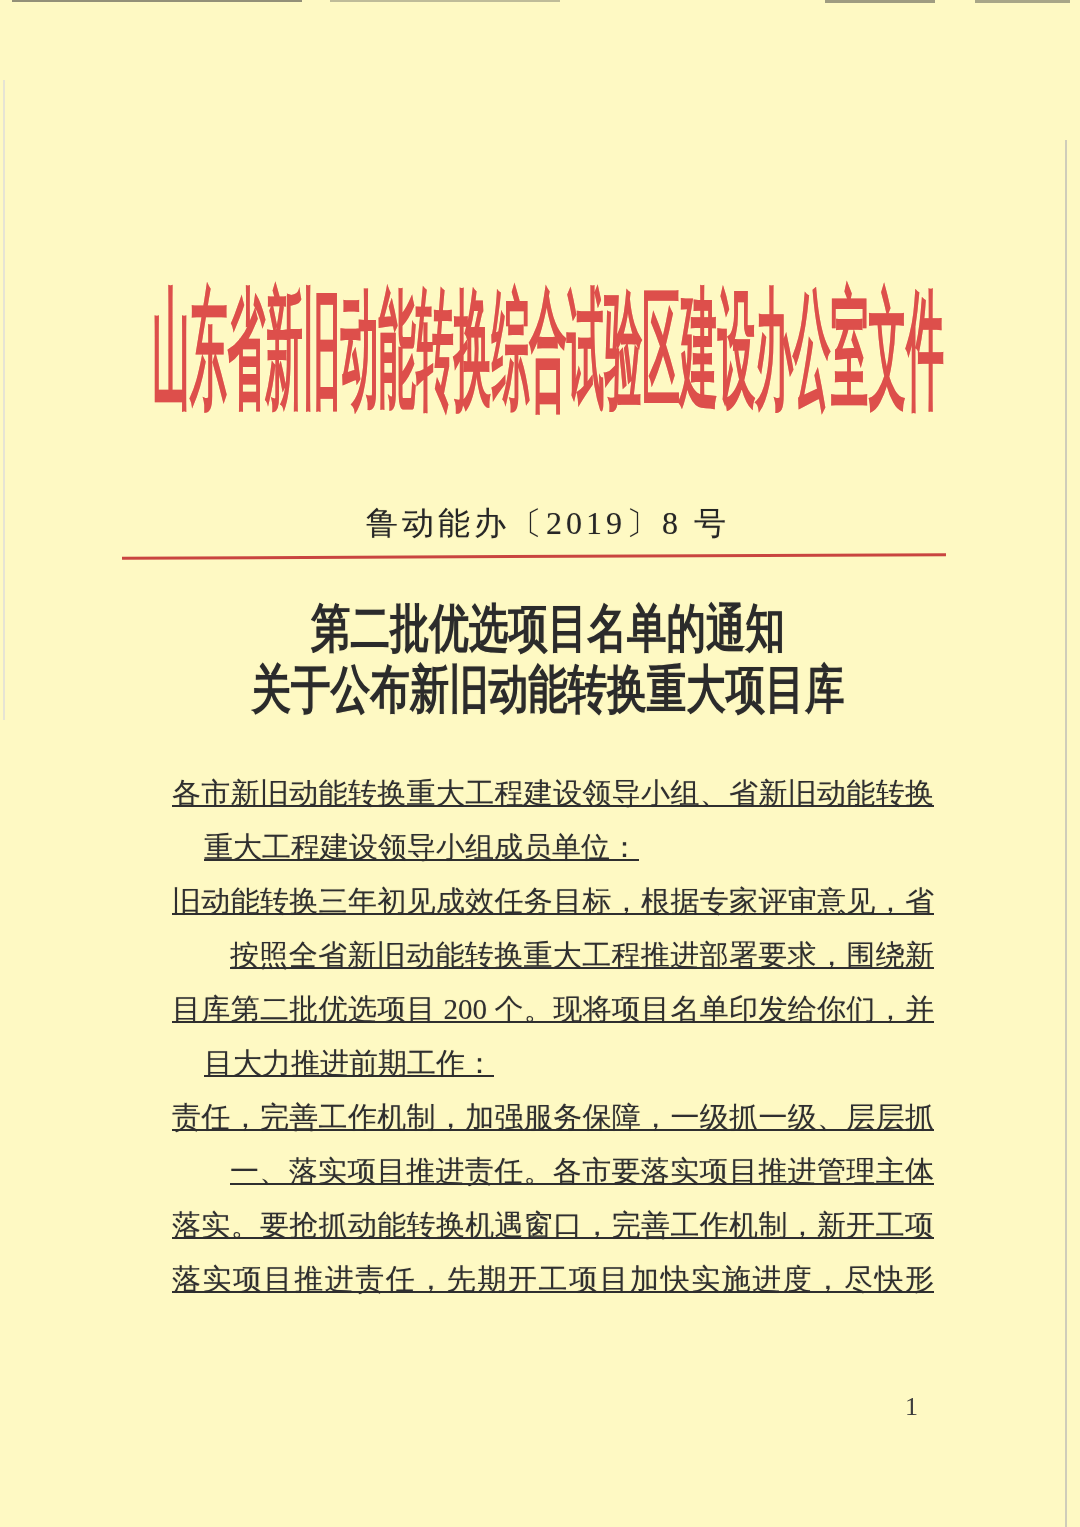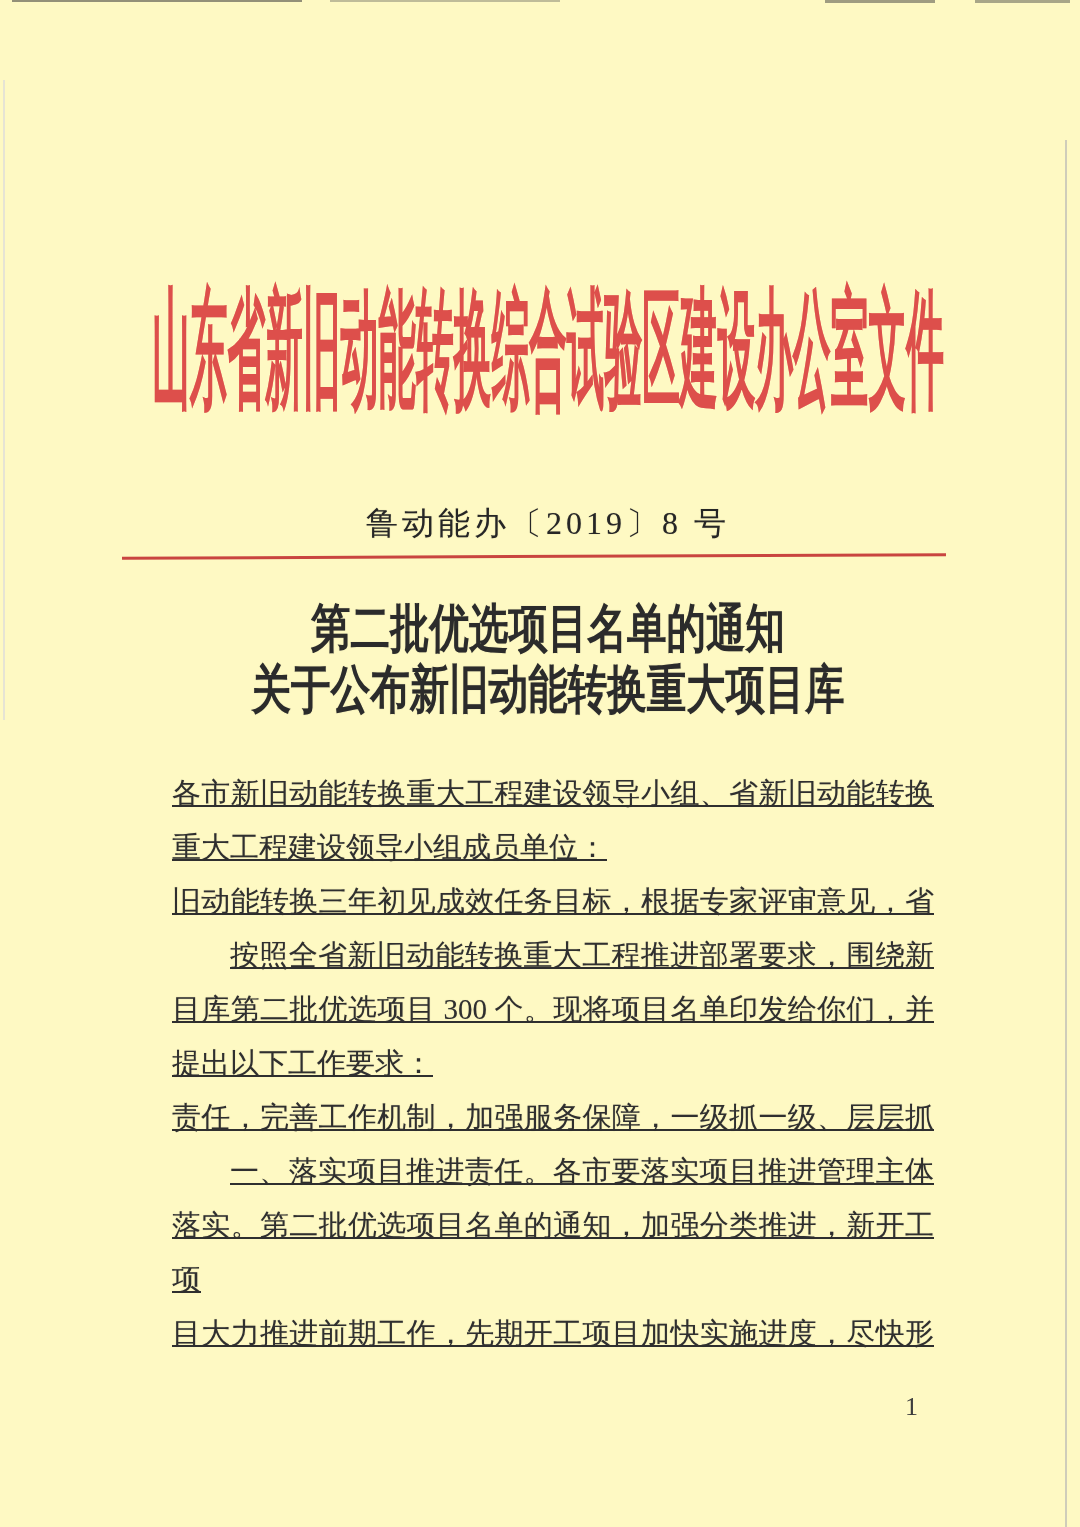--- a/index.html
+++ b/index.html
@@ -92,21 +92,21 @@
     font-size: 29px;
     line-height: 54px;
     color: #2f2f2f;
     text-shadow: 0 0 1px rgba(47,47,47,.3);
   }
   .line {
     text-align: justify;
     text-align-last: justify;
     text-decoration: underline;
   }
-  .line.para-end { text-align-last: left; }
+  .line.para-end { text-align-last: left; margin-left: 32px; }
   .line.indent { text-indent: 58px; }
 
   
   .page-number {
     position: absolute;
     top: 1392px; left: 905px;
     font-size: 26px;
     line-height: 30px;
     color: #3d3d3d;
   }
@@ -138,23 +138,23 @@
     <div class="doc-title-line">
       <span>关于公布新旧动能转换重大项目库</span>
     </div>
   </div>
 
   <div class="doc-body">
     <div class="line">各市新旧动能转换重大工程建设领导小组、省新旧动能转换</div>
     <div class="line para-end">重大工程建设领导小组成员单位：</div>
     <div class="line">旧动能转换三年初见成效任务目标，根据专家评审意见，省</div>
     <div class="line indent">按照全省新旧动能转换重大工程推进部署要求，围绕新</div>
-    <div class="line">目库第二批优选项目 300 个。现将项目名单印发给你们，并</div>
-    <div class="line para-end">提出以下工作要求：</div>
+    <div class="line">目库第二批优选项目 200 个。现将项目名单印发给你们，并</div>
+    <div class="line para-end">目大力推进前期工作：</div>
     <div class="line">责任，完善工作机制，加强服务保障，一级抓一级、层层抓</div>
     <div class="line indent">一、落实项目推进责任。各市要落实项目推进管理主体</div>
-    <div class="line">落实。第二批优选项目名单的通知，加强分类推进，新开工项</div>
-    <div class="line">目大力推进前期工作，先期开工项目加快实施进度，尽快形</div>
+    <div class="line">落实。要抢抓动能转换机遇窗口，完善工作机制，新开工项</div>
+    <div class="line">落实项目推进责任，先期开工项目加快实施进度，尽快形</div>
   </div>
 
   <div class="page-number">1</div>
 
 </div>
 
 </body></html>

